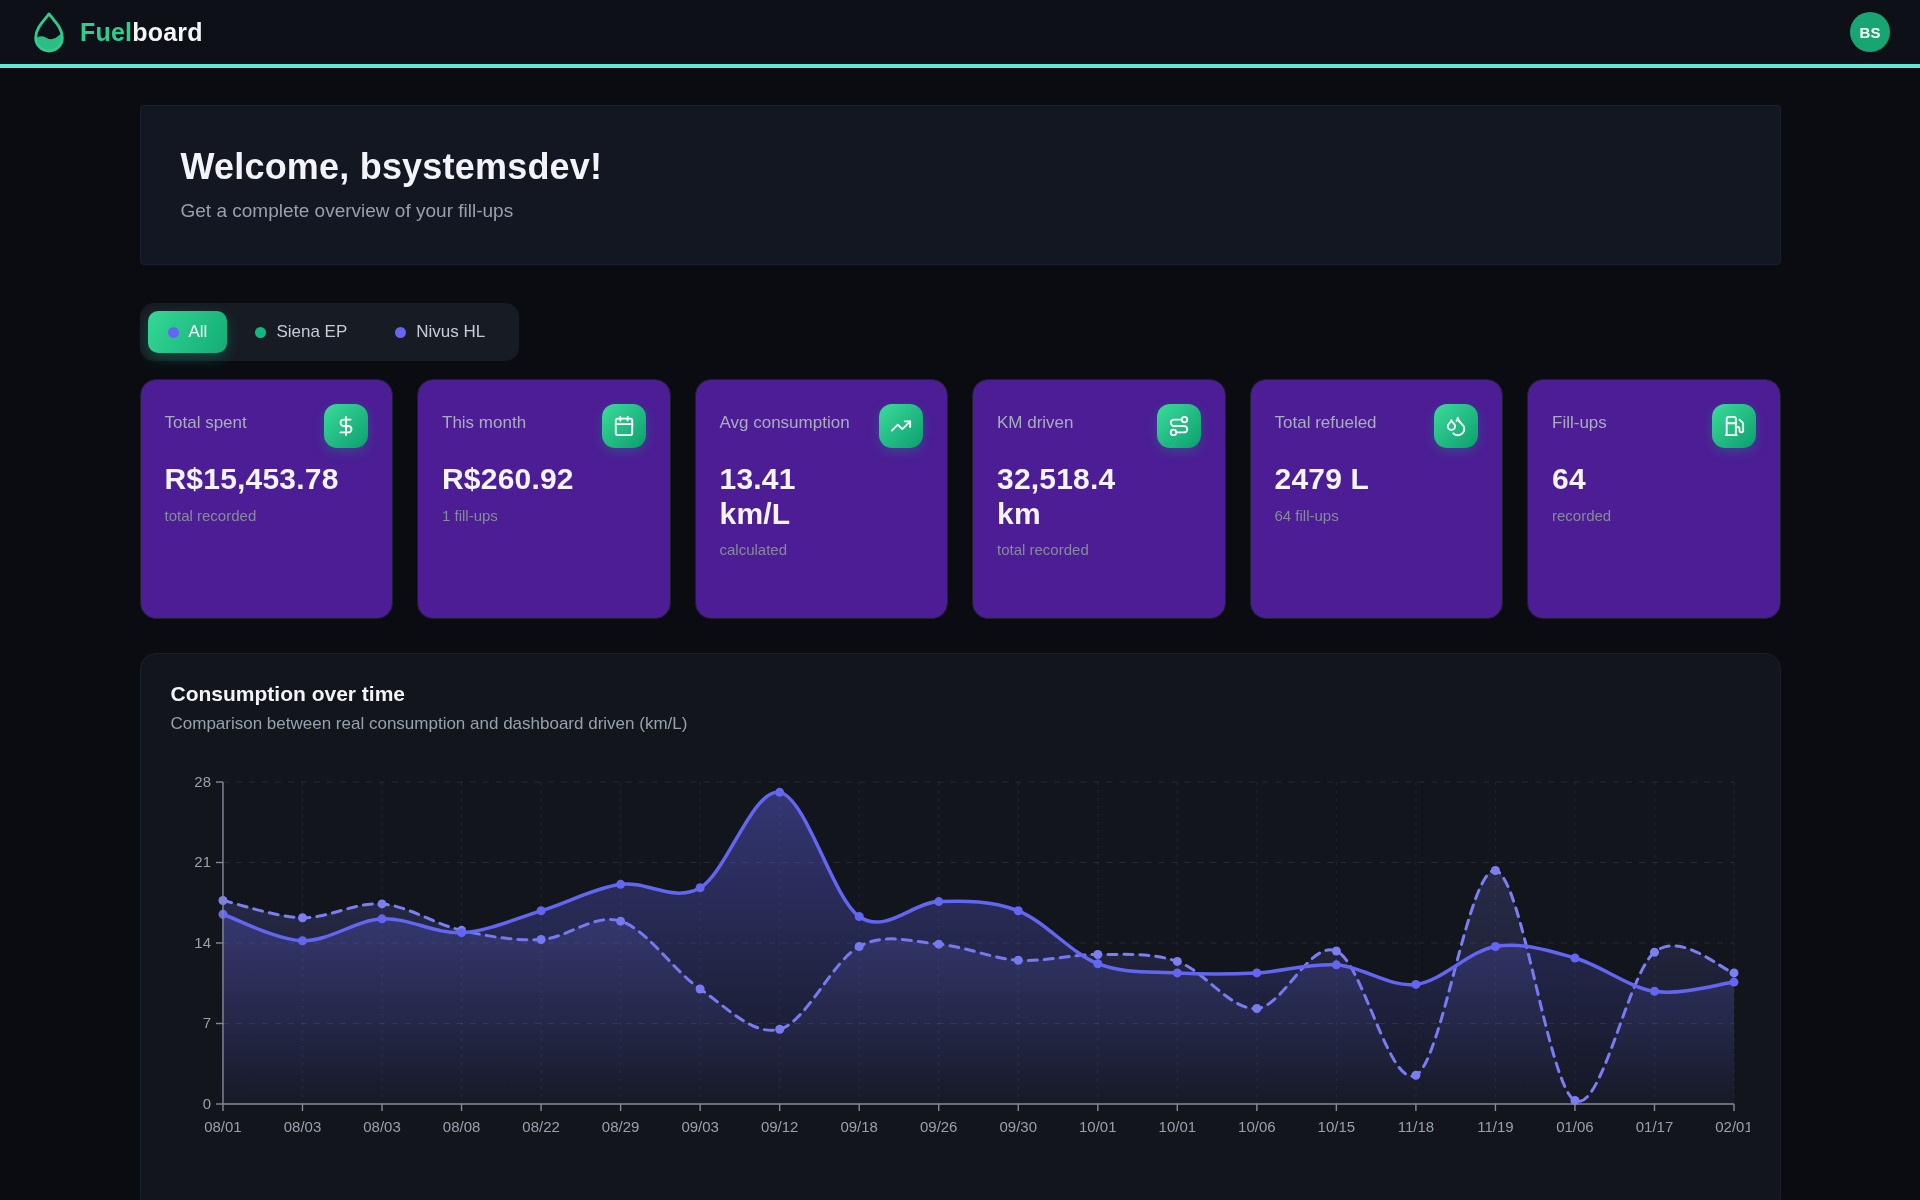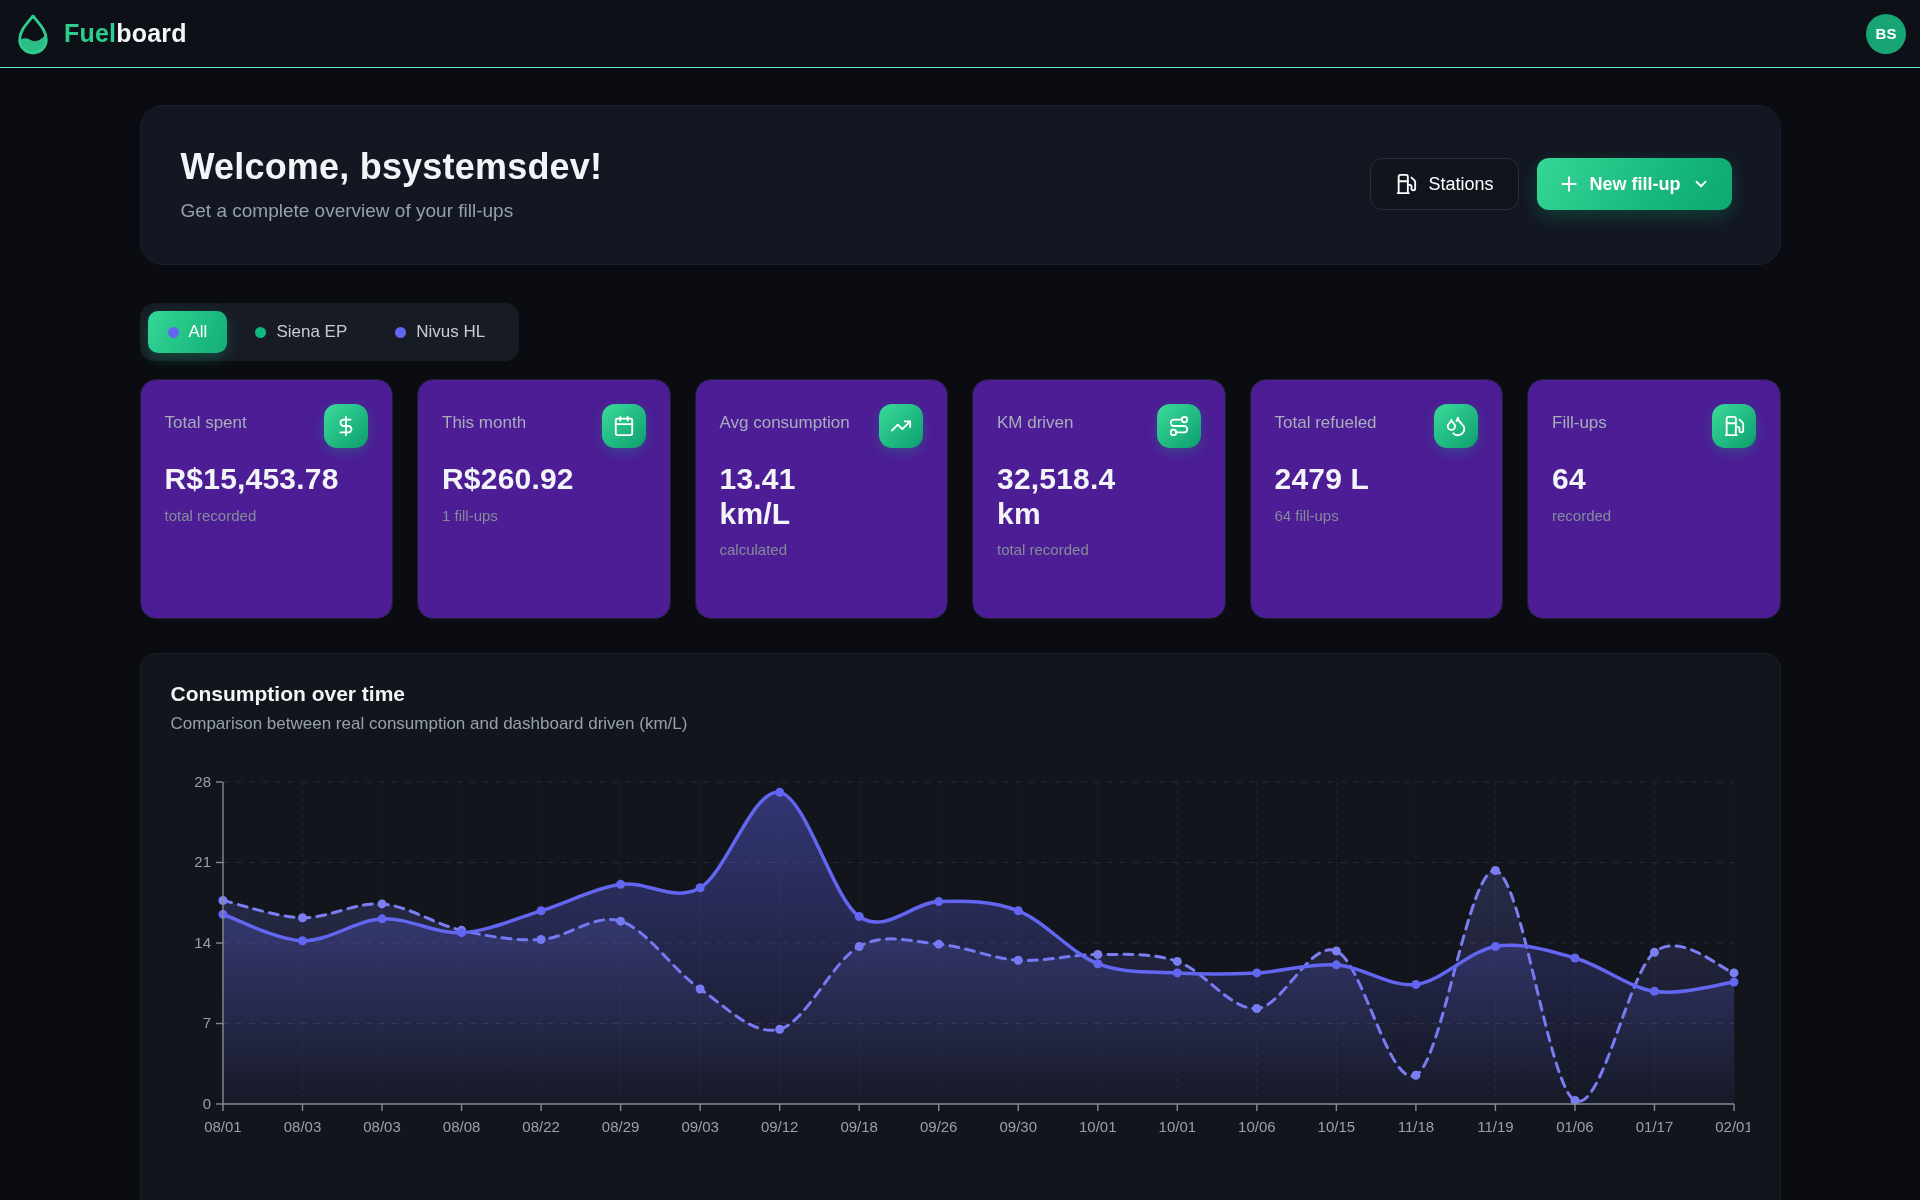--- a/index.html
+++ b/index.html
@@ -4,39 +4,39 @@
 <style>
   * { margin:0; padding:0; box-sizing:border-box; }
   html,body { width:1920px; height:1200px; overflow:hidden; }
   body {
     background:#0a0c11;
     font-family:"Liberation Sans","DejaVu Sans",sans-serif;
     color:#f2f4f7;
   }
   
   .nav {
-    height:68px; background:#0d1017; border-bottom:1px solid #5eead4;
+    height:68px; background:#0d1017; border-bottom:4px solid #5eead4;
     display:flex; align-items:center; justify-content:space-between;
-    padding:0 14px;
+    padding:0 30px;
   }
   .brand { display:flex; align-items:center; gap:12px; cursor:pointer; }
   .brand-name { font-size:25px; font-weight:bold; letter-spacing:.2px; }
   .brand-name .g { color:#2ecc8e; }
   .brand-name .w { color:#f4f6f8; }
   .avatar {
     width:40px; height:40px; border-radius:50%;
     background:#17a673; color:#fff; font-weight:bold; font-size:15px;
     display:flex; align-items:center; justify-content:center; cursor:pointer;
   }
   
   .main { width:1641px; margin:0 auto; }
   
   .banner {
     margin-top:37px; background:#131722; border:1px solid #1b2030;
-    border-radius:23px; padding:40px 48px 42px 40px;
+    border-radius:4px; padding:40px 48px 42px 40px;
     display:flex; align-items:center; justify-content:space-between;
   }
   .banner h1 { font-size:36px; font-weight:bold; letter-spacing:.2px; }
   .banner p { margin-top:12px; font-size:19px; color:#97a0ad; }
   .banner-actions { display:flex; align-items:center; gap:18px; }
   .btn {
     display:flex; align-items:center; gap:11px; height:52px; border-radius:12px;
     font-size:18px; color:#fff; cursor:pointer; user-select:none;
   }
   .btn-stations { background:#11141c; border:1px solid #272d3a; padding:0 24px; }
@@ -106,41 +106,20 @@
   </div>
   <div class="avatar">BS</div>
 </div>
 
 <div class="main">
   
   <section class="banner">
     <div>
       <h1>Welcome, bsystemsdev!</h1>
       <p>Get a complete overview of your fill-ups</p>
-    </div>
-    <div class="banner-actions">
-      <div class="btn btn-stations">
-        <svg class="icon" width="22" height="22" viewBox="0 0 24 24" fill="none" stroke="#fff" stroke-width="2" stroke-linecap="round" stroke-linejoin="round">
-            <line x1="3" y1="22" x2="15" y2="22"></line>
-            <line x1="4" y1="9" x2="14" y2="9"></line>
-            <path d="M14 22V4a2 2 0 0 0-2-2H6a2 2 0 0 0-2 2v18"></path>
-            <path d="M14 13h2a2 2 0 0 1 2 2v2a2 2 0 0 0 2 2 2 2 0 0 0 2-2V9.83a2 2 0 0 0-.59-1.42L18 5"></path>
-          </svg>
-        <span>Stations</span>
-      </div>
-      <div class="btn btn-new">
-        <svg class="icon" width="20" height="20" viewBox="0 0 24 24" fill="none" stroke="#fff" stroke-width="2.4" stroke-linecap="round">
-            <line x1="12" y1="4" x2="12" y2="20"></line>
-            <line x1="4" y1="12" x2="20" y2="12"></line>
-          </svg>
-        <span>New fill-up</span>
-        <svg class="icon" width="18" height="18" viewBox="0 0 24 24" fill="none" stroke="#fff" stroke-width="2.4" stroke-linecap="round" stroke-linejoin="round">
-            <polyline points="6 9 12 15 18 9"></polyline>
-          </svg>
-      </div>
     </div>
   </section>
 
   
   <div class="chips-bar" id="chips-bar">
       <div class="chip active">
         <span class="chip-dot" style="background: rgb(99, 102, 241);"></span>
         <span>All</span>
       </div>
       <div class="chip">

